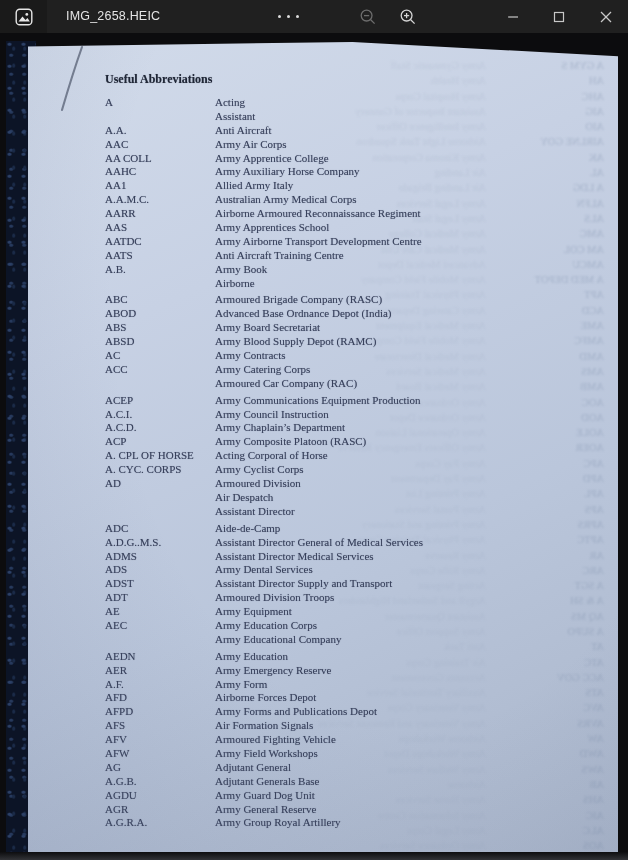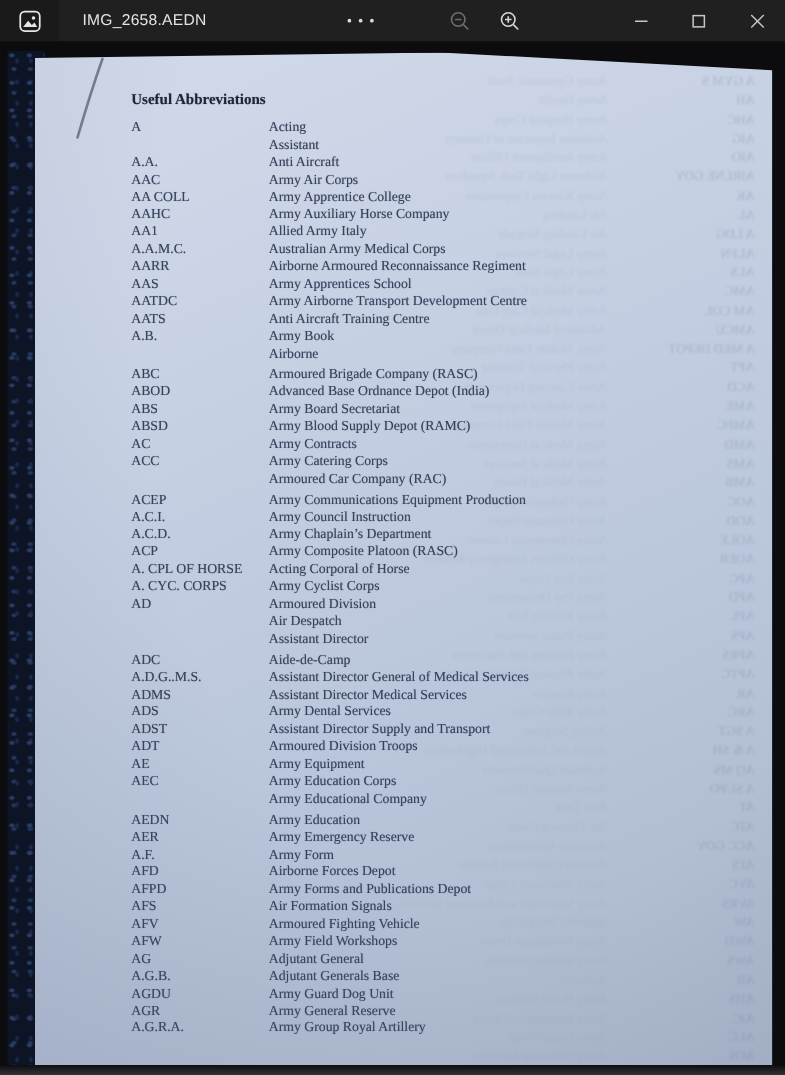--- a/index.html
+++ b/index.html
@@ -92,21 +92,21 @@
   <div class="titlebar">
     <div class="app-block">
       <span>
         <svg width="18" height="18" viewBox="0 0 18 18">
           <rect x="1.2" y="1.2" width="15.6" height="15.6" rx="3.6" fill="none" stroke="#e6e6e6" stroke-width="1.4"></rect>
           <circle cx="11.8" cy="6.4" r="1.4" fill="#e6e6e6"></circle>
           <path d="M3.5 13.5 L7.5 8.5 L10.5 12 L12.5 10 L14.8 13.5 Z" fill="#e6e6e6"></path>
         </svg>
       </span>
     </div>
-    <div class="filename">IMG_2658.AEDN</div>
+    <div class="filename">IMG_2658.HEIC</div>
 
     <div class="tb-btn more-btn">
       <span class="dots">
           <i></i>
           <i></i>
           <i></i>
         </span>
     </div>
 
     <div class="tb-btn zoomout-btn">

